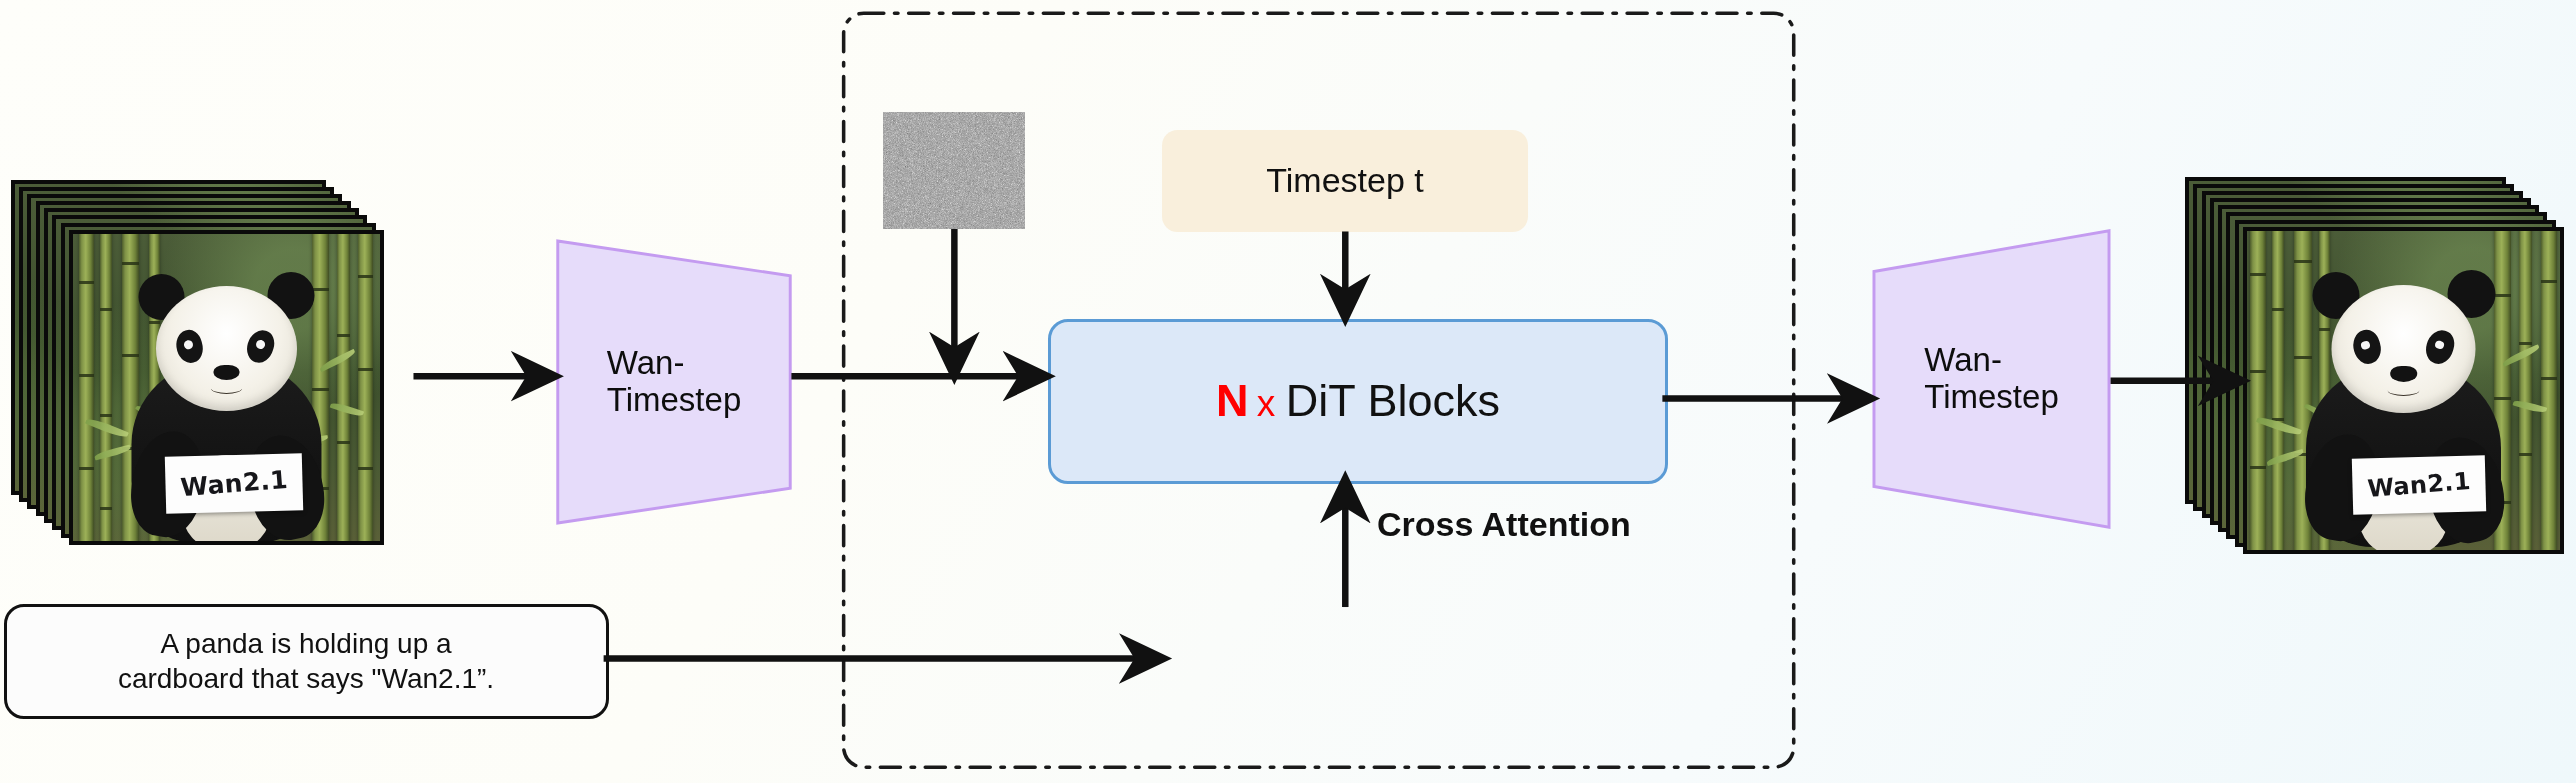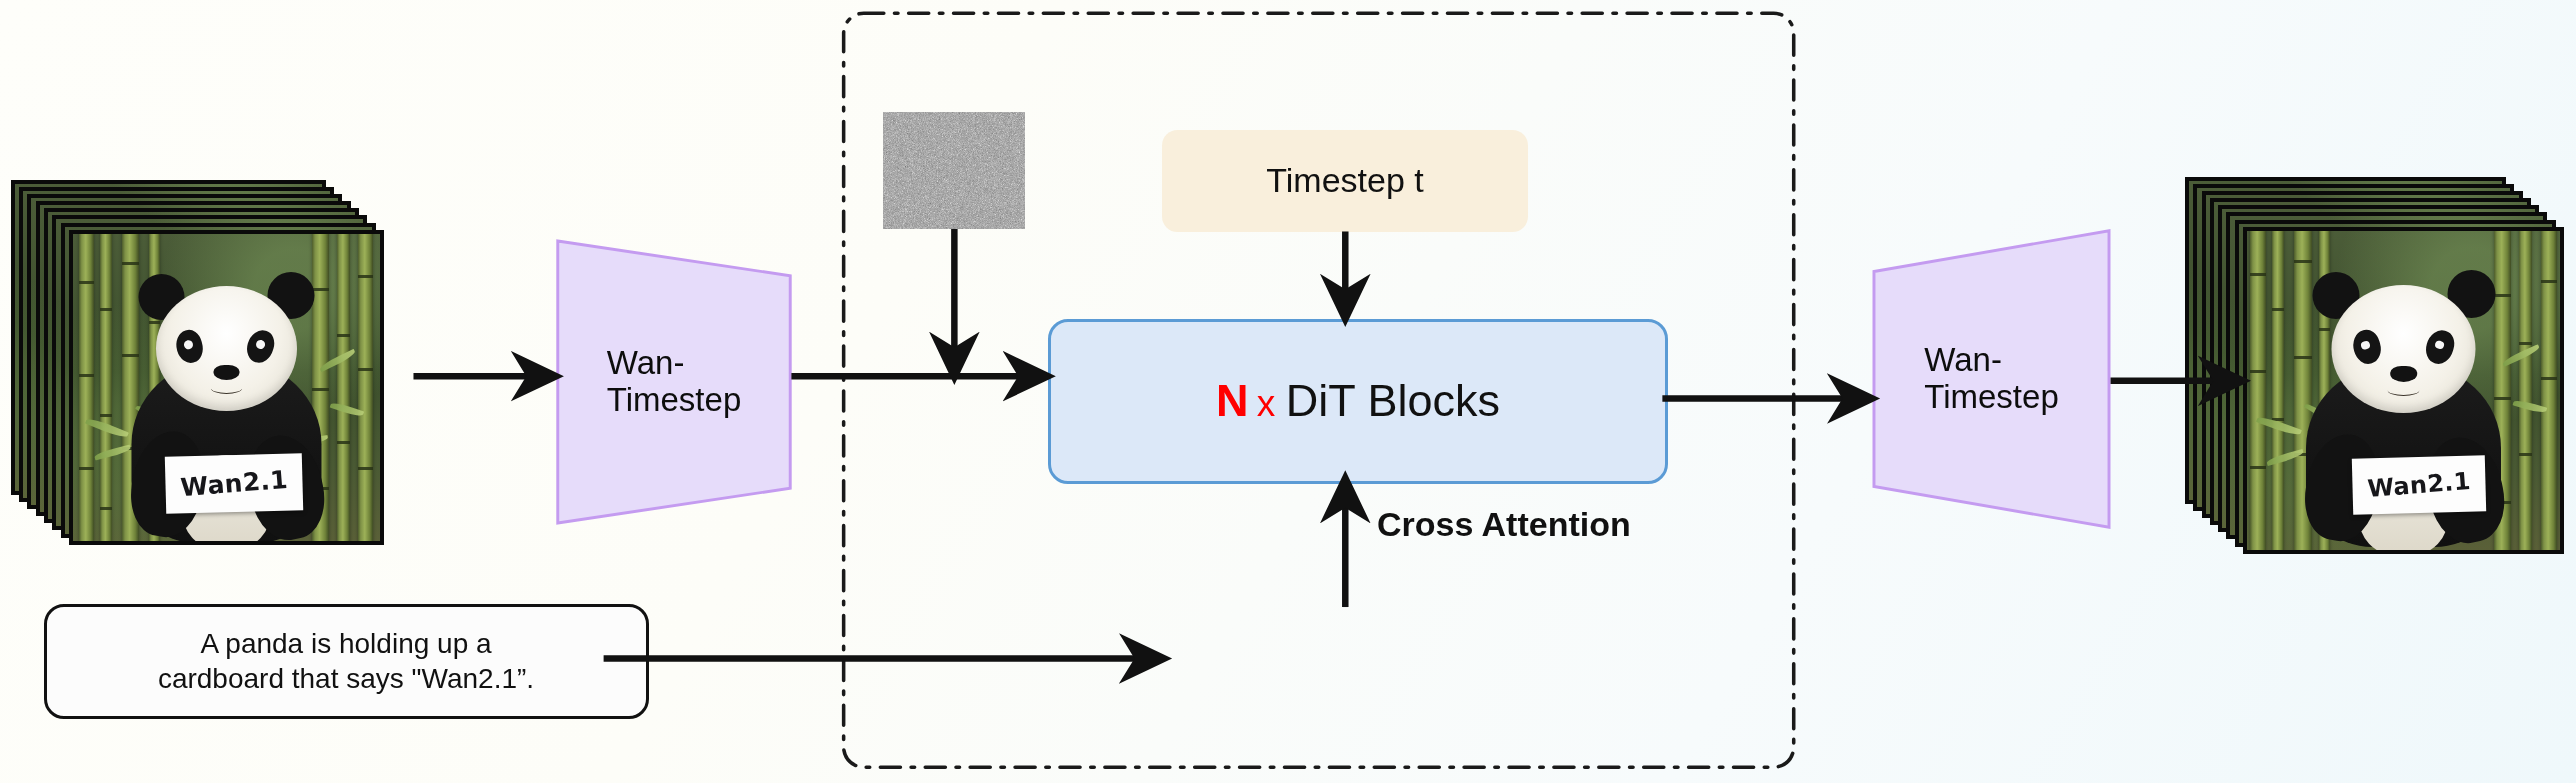--- a/index.html
+++ b/index.html
@@ -186,21 +186,21 @@
 
           <div class="sign" style="left:46px;top:195px;width:137px;height:57px;transform:rotate(-1.5deg);">
             <span style="font-size:25px;">Wan2.1</span>
           </div>
         </div>
       </div>
     </div>
   </div>
 
   <div class="rbox" style="left:3.5px;top:604px;width:599px;height:109px;
-              background:#FCFCFC;border:3.5px solid #111;border-radius:20px;margin-left:40px;">
+              background:#FCFCFC;border:3.5px solid #111;border-radius:20px;">
     <div class="rlabel cond" style="font-size:28px;font-stretch:condensed;">
       <div>A panda is holding up a</div>
       <div>cardboard that says "Wan2.1”.</div>
     </div>
   </div>
 
   <div class="trap enc" style="left:556px;top:239px;width:236px;height:286px;">
     <svg class="abs" width="236" height="286" style="left:0;top:0;" viewBox="0 0 400 484">
       <polygon points="3,3 397,62 397,422 3,481" fill="#E6DCFA" stroke="#C49BF0" stroke-width="5"></polygon>
     </svg>

